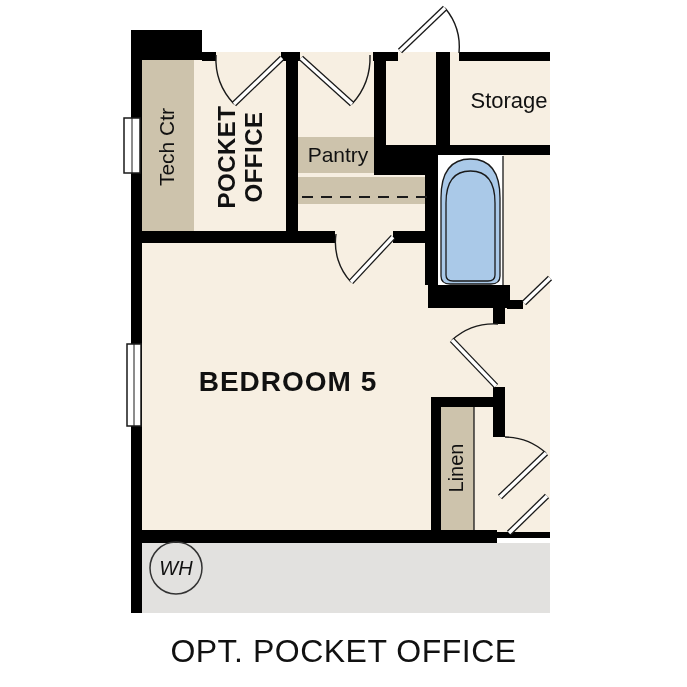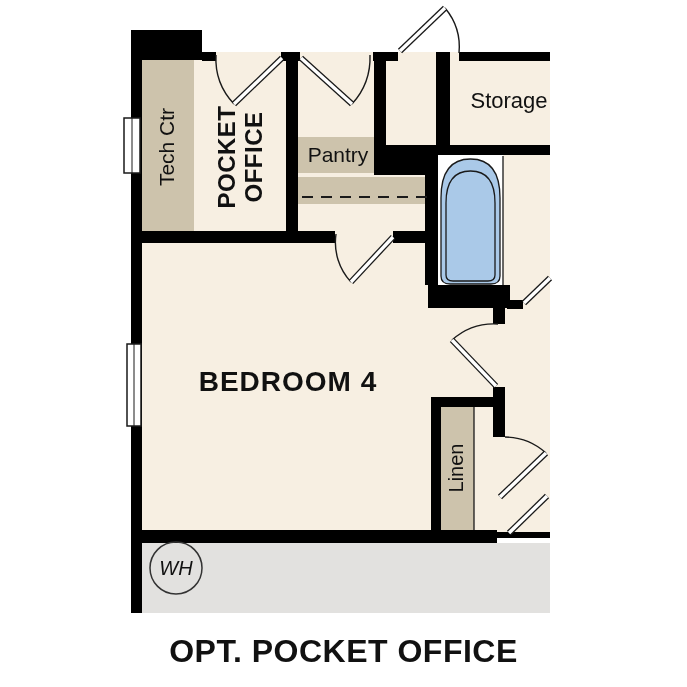--- a/index.html
+++ b/index.html
@@ -25,21 +25,21 @@
   .label.rot{transform:translate(-50%,-50%) rotate(-90deg);}
   .lbl-tech{font-size:21px;}
   .lbl-po{font-size:24px;font-weight:bold;text-align:center;letter-spacing:.5px;line-height:1.12;}
   .lbl-pantry{font-size:21px;}
   .lbl-storage{font-size:22px;}
   .lbl-bedroom{font-size:28px;font-weight:bold;letter-spacing:1px;}
   .lbl-linen{font-size:20px;}
   .lbl-wh{font-size:20px;}
   .caption{
     position:absolute;left:0;top:633px;width:687px;text-align:center;
-    font-size:32px;font-weight:bold;letter-spacing:.5px;
+    font-size:32px;font-weight:normal;letter-spacing:.5px;
   }
 </style>
 </head>
 <body>
 
 <div class="stage">
 
   <svg class="plan-svg" width="687" height="687" viewBox="0 0 687 687">
 
     <rect class="fill-cream" x="141" y="52" width="409" height="485"></rect>
@@ -139,20 +139,20 @@
 
   <div class="label rot lbl-po" style="left:241px;top:157px;">
     <div>POCKET</div>
     <div>OFFICE</div>
   </div>
 
   <div class="label lbl-pantry" style="left:338px;top:155px;">Pantry</div>
 
   <div class="label lbl-storage" style="left:509px;top:101px;">Storage</div>
 
-  <div class="label lbl-bedroom" style="left:288px;top:382px;">BEDROOM 4</div>
+  <div class="label lbl-bedroom" style="left:288px;top:382px;">BEDROOM 5</div>
 
   <div class="label rot lbl-linen" style="left:456px;top:468px;">Linen</div>
 
   <div class="label lbl-wh" style="left:176px;top:568px;font-style:italic;">WH</div>
 
   <div class="caption">OPT. POCKET OFFICE</div>
 </div>
 
 </body></html>

